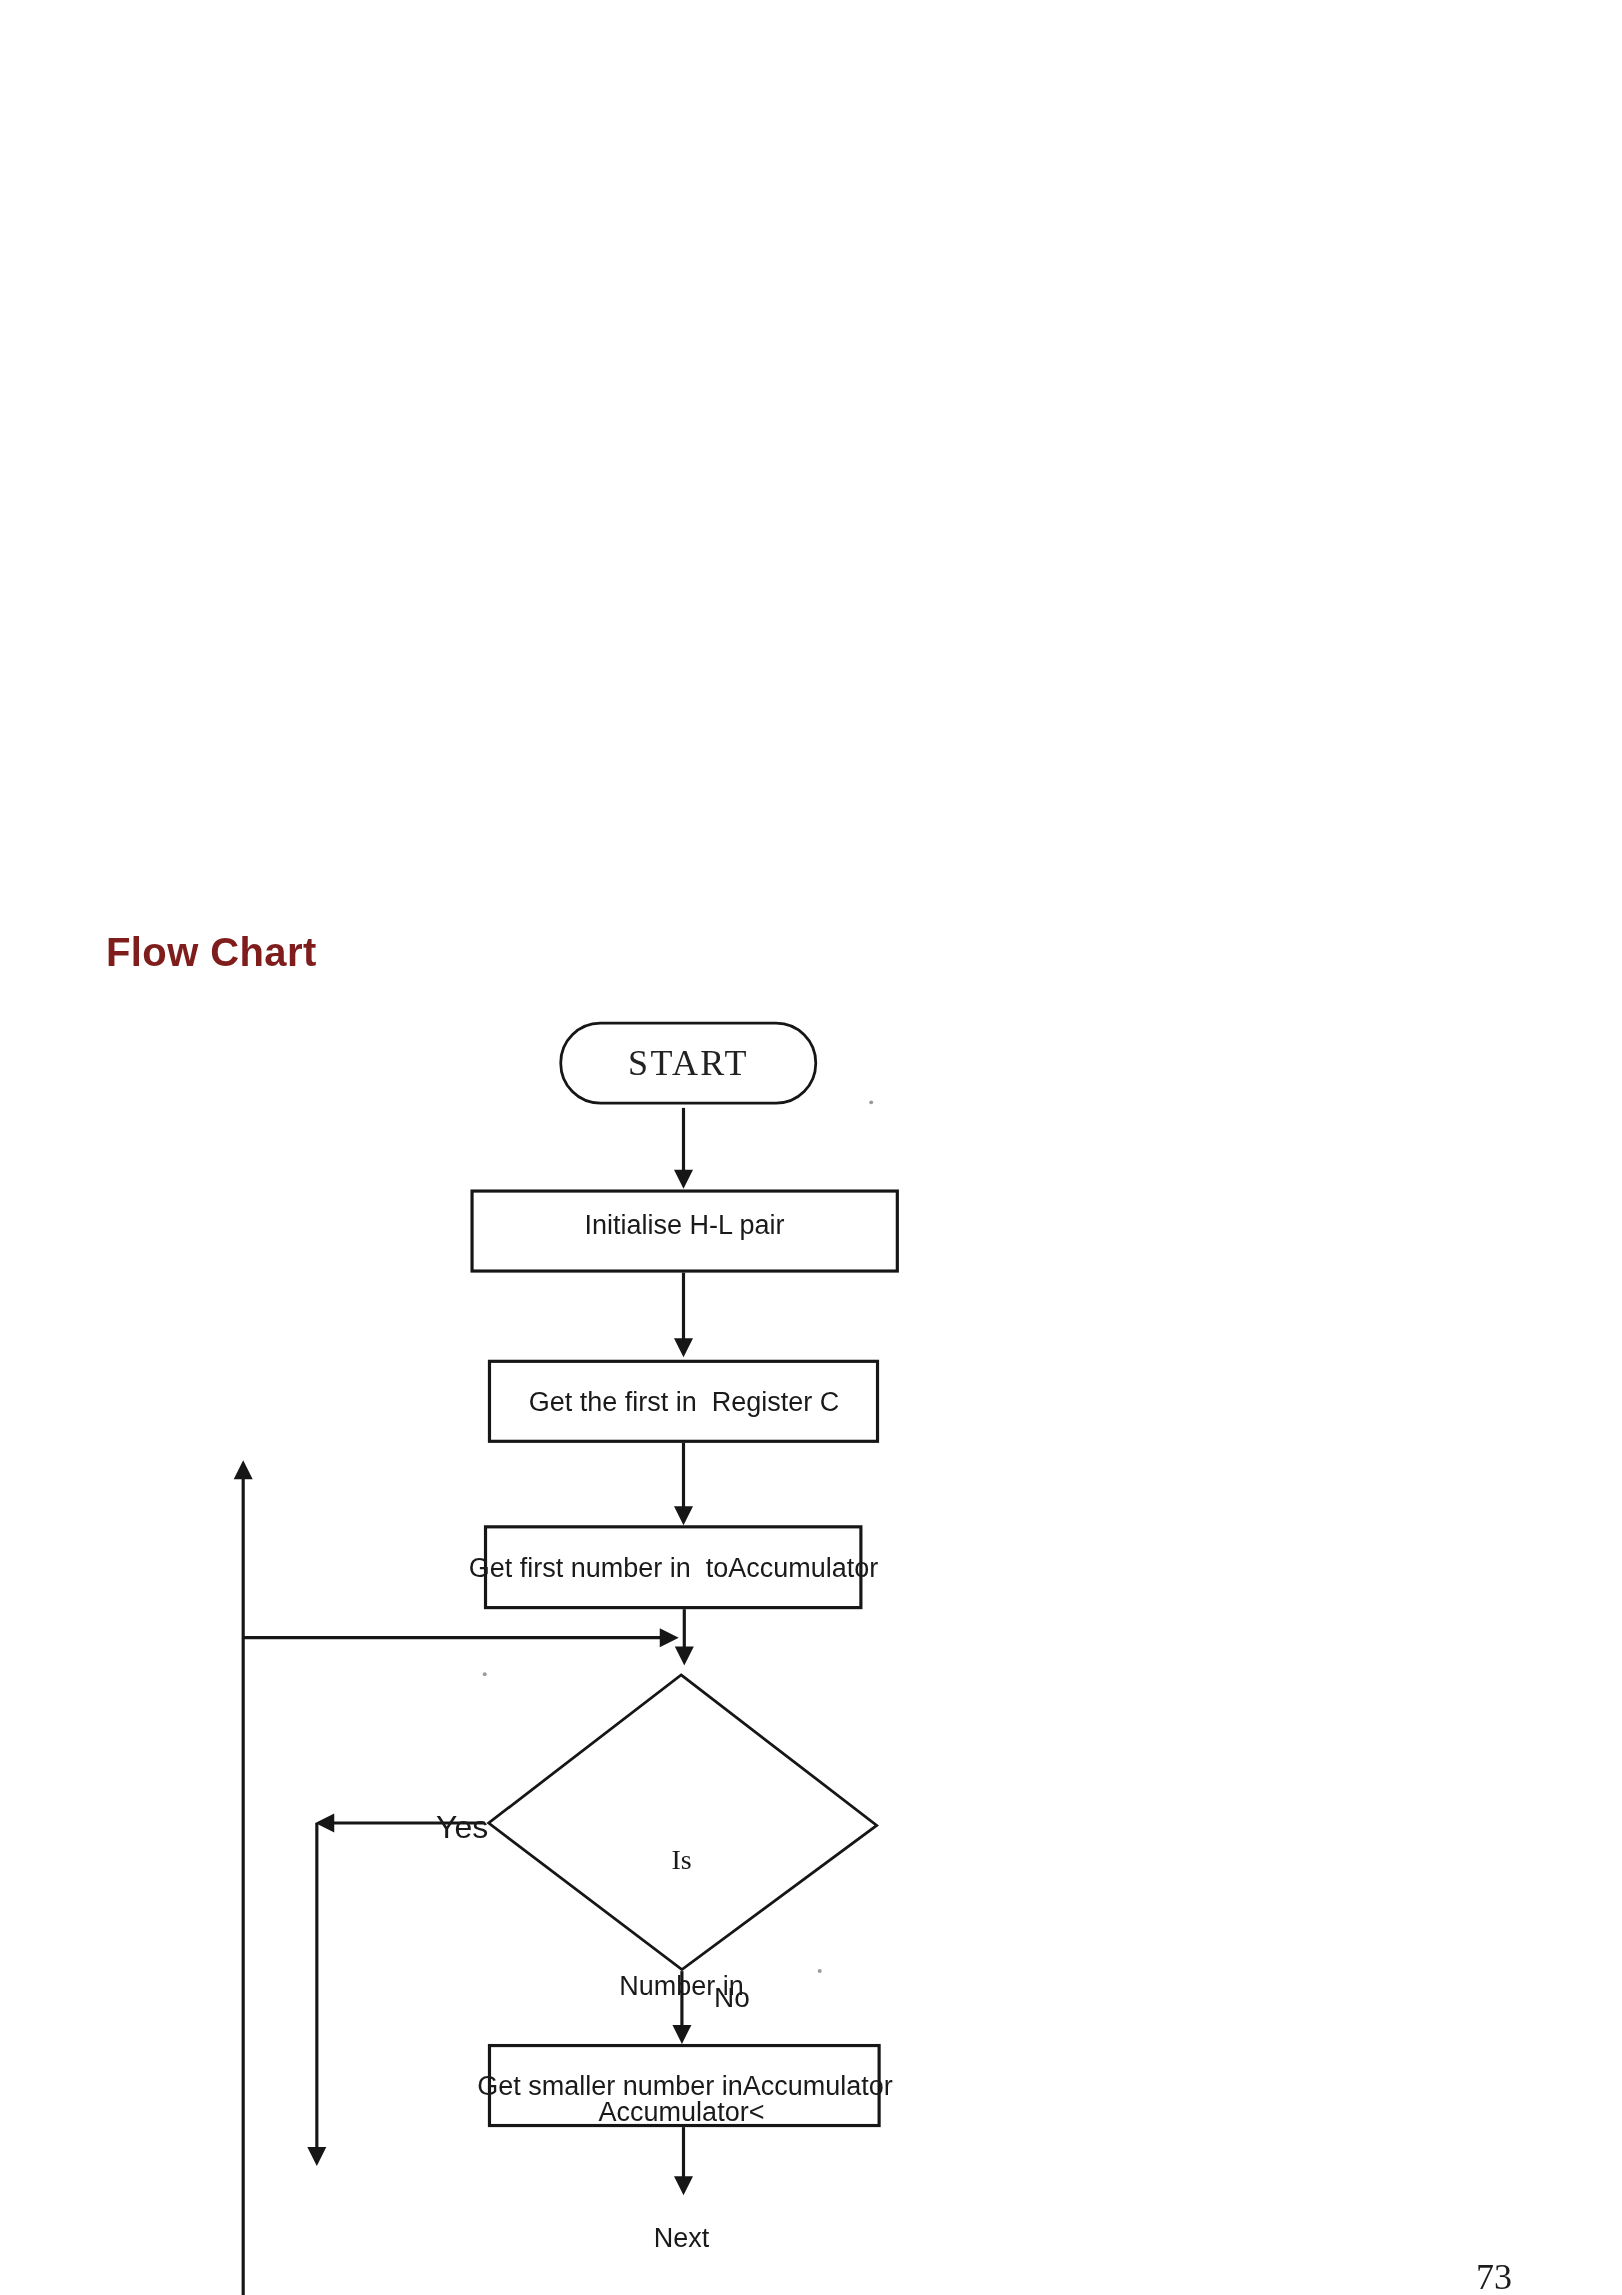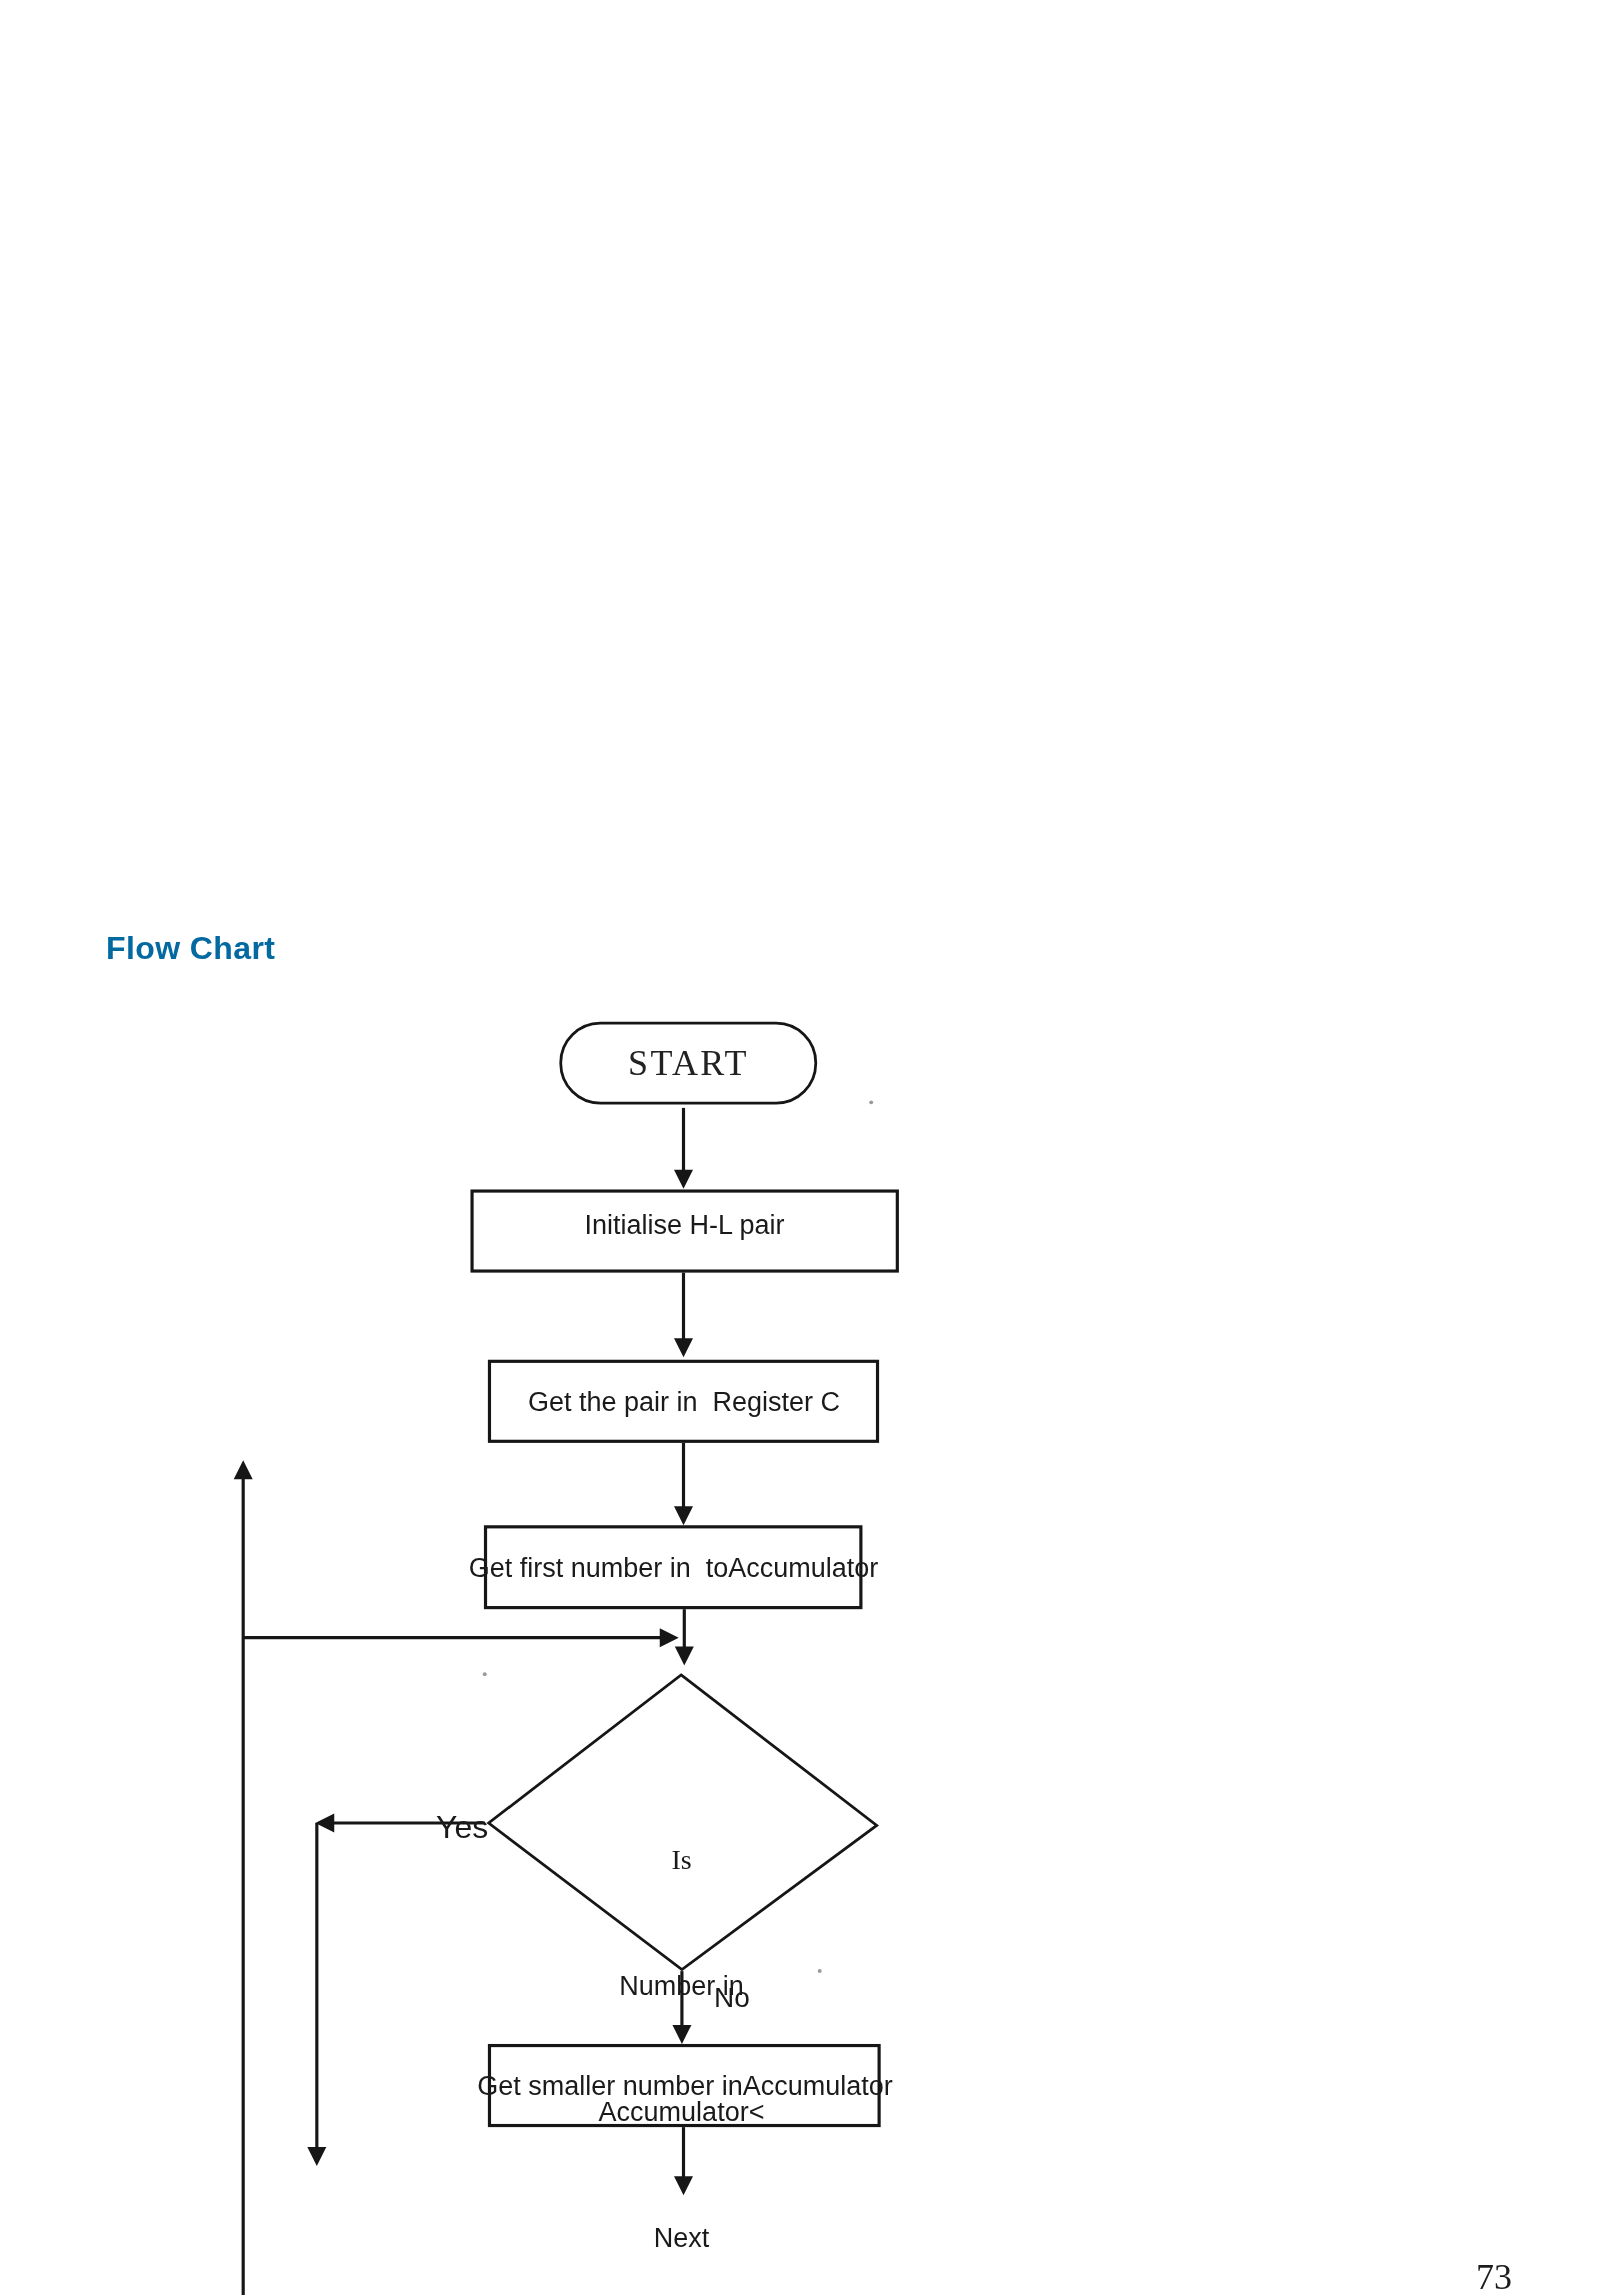--- a/index.html
+++ b/index.html
@@ -40,24 +40,24 @@
     stroke: none;
   }
   .lines circle.speck {
     fill: #9a9a9a;
     stroke: none;
   }
   .heading {
     position: absolute;
     left: 106px;
     top: 930px;
-    font-size: 32px;
+    font-size: 40px;
     font-weight: bold;
     letter-spacing: 0.4px;
-    color: #0369a1;
+    color: #7f1d1d;
     white-space: pre;
   }
   .node-label {
     position: absolute;
     display: flex;
     align-items: center;
     justify-content: center;
     text-align: right;
     font-size: 27px;
     line-height: 30px;
@@ -167,21 +167,21 @@
 
   <div class="node-label start-label" style="left:561px; top:1023px; width:255px; height:80px;">
     <span class="inner">START</span>
   </div>
 
   <div class="node-label" style="left:472px; top:1191px; width:425px; height:68px;">
     <span class="inner">Initialise H-L pair</span>
   </div>
 
   <div class="node-label" style="left:490px; top:1362px; width:388px; height:80px;">
-    <span class="inner">Get the pair in  Register C</span>
+    <span class="inner">Get the first in  Register C</span>
   </div>
 
   <div class="node-label" style="left:486px; top:1527px; width:375px; height:81px; flex-direction:row;">
     <span class="inner">Get first number in  to</span>
     <span class="inner">Accumulator</span>
   </div>
 
   <div class="decision-label">
     <span class="dline serif-line">Is</span>
     <span class="dline">Number in</span>

